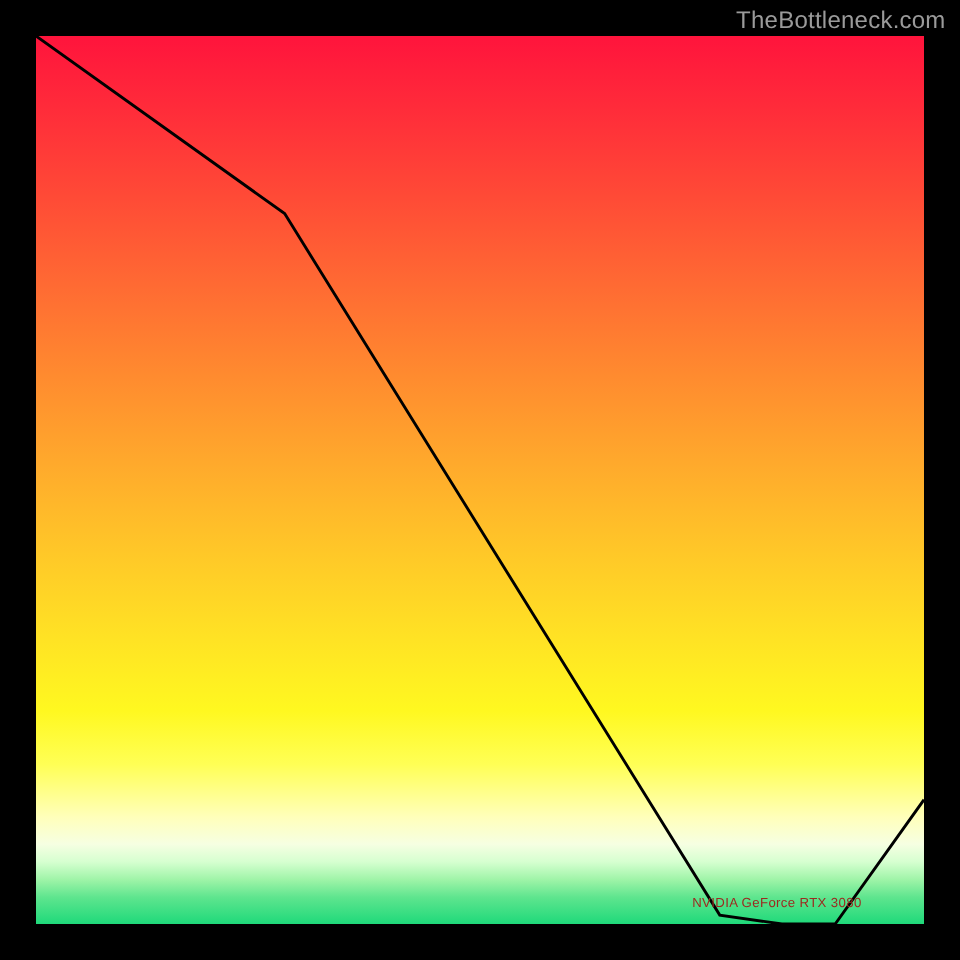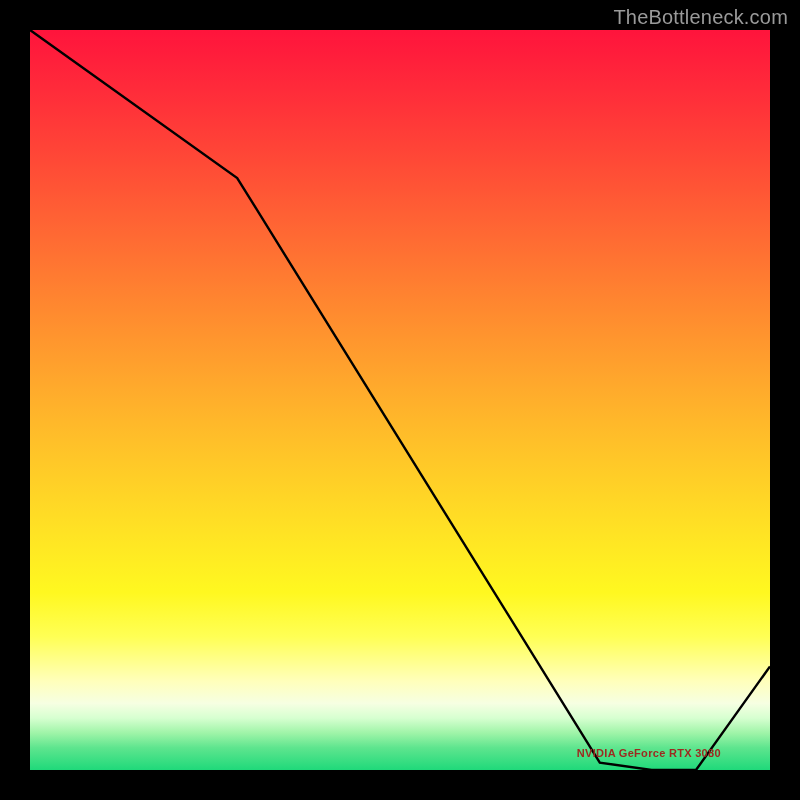--- a/index.html
+++ b/index.html
@@ -71,21 +71,21 @@
     position: absolute;
     left: 0;
     top: 0;
     width: 740px;
     height: 740px;
   }
   .inset-label {
     position: absolute;
     color: #9c2a20;
     font-size: 11px;
-    font-weight: 700;
+    font-weight: 400;
     letter-spacing: 0.3px;
     white-space: nowrap;
   }
 </style>
 </head>
 <body>
 
 <div class="stage">
 
   <div class="attribution">TheBottleneck.com</div>

